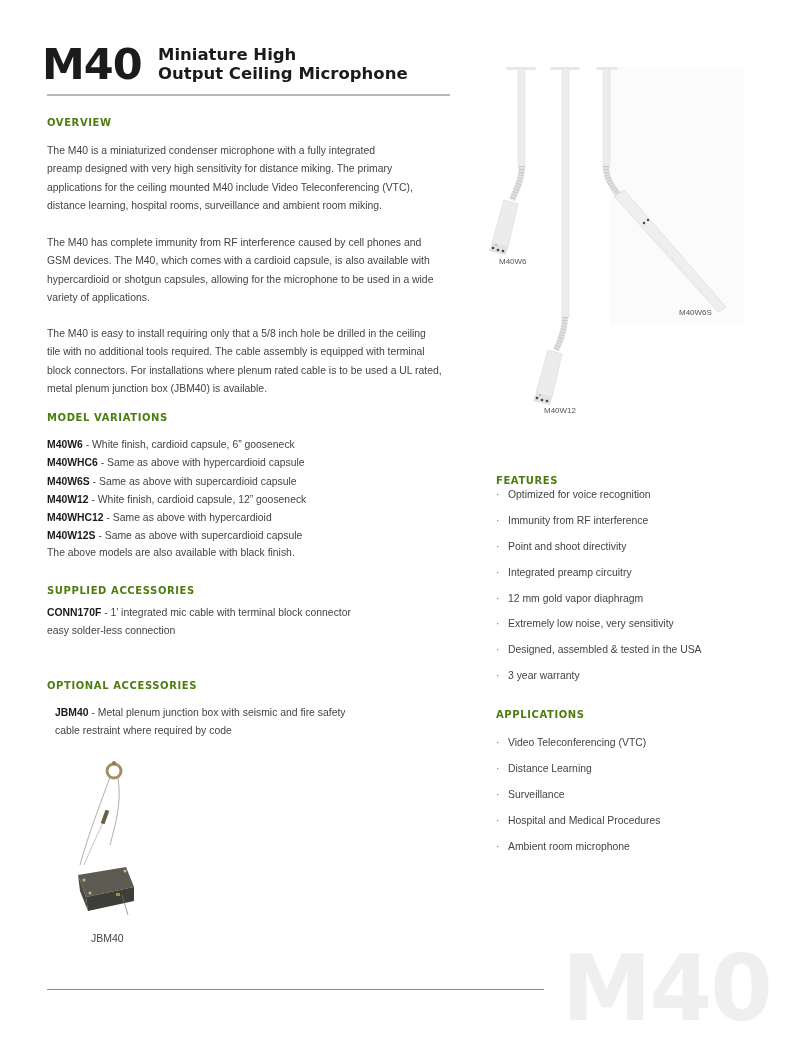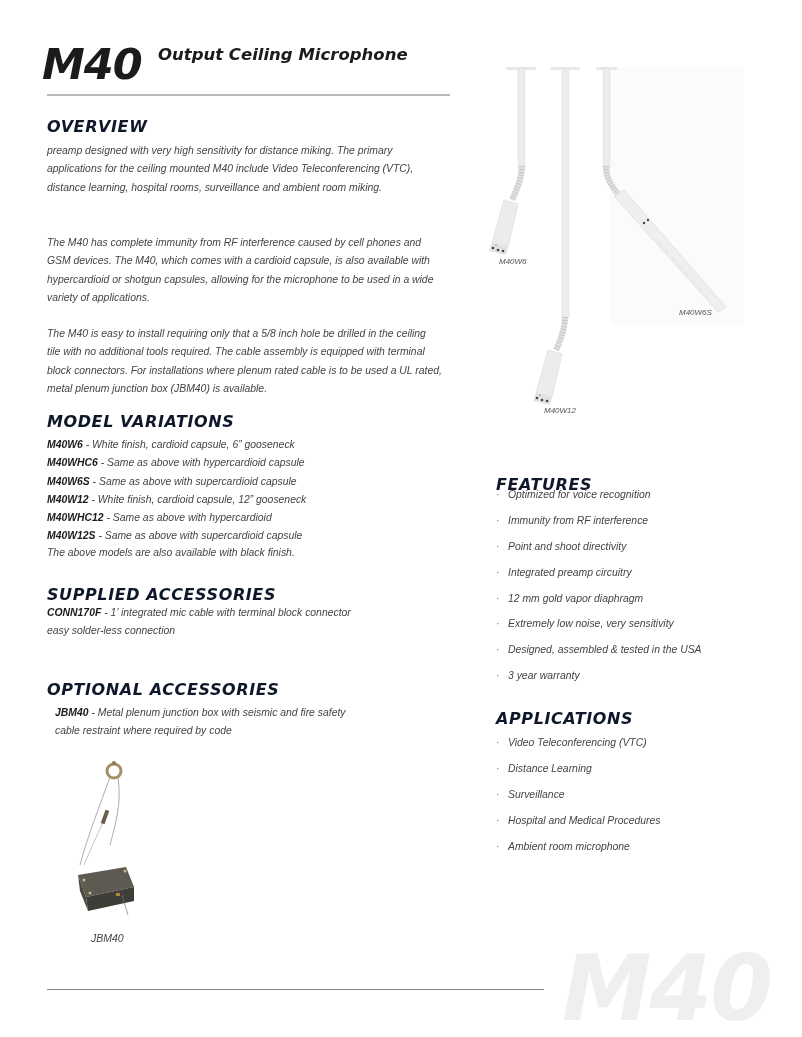--- a/index.html
+++ b/index.html
@@ -1,51 +1,53 @@
 <!DOCTYPE html>
 <html><head>
   <meta charset="utf-8">
   <style>
     html, body { margin: 0; padding: 0; background: #ffffff; }
     body { width: 802px; height: 1037px; position: relative; overflow: hidden;
            font-family: "DejaVu Sans", sans-serif; color: #444; }
-    .abs { position: absolute; font-style: italic; }
+    .abs { position: absolute; }
     
     .title-big { left: 42px; top: 40px; font-family: "DejaVu Sans", sans-serif; font-weight: bold;
                  font-size: 43px; line-height: 48px; color: #1c1a1b; letter-spacing: -1px; }
     .title-sub { left: 158px; top: 45px; font-weight: bold; font-size: 16.5px; line-height: 19px; color: #1c1a1b; }
     .header-rule { left: 47px; top: 94px; width: 403px; height: 2px; background: #b9b9b9; }
     
-    .h2 { font-weight: bold; font-size: 16px; color: #0f172a; letter-spacing: 0.6px; }
+    .h2 { font-weight: bold; font-size: 10px; color: #4d7c0f; letter-spacing: 0.6px; }
     .para { font-family: "Liberation Sans", sans-serif; font-size: 10.4px; line-height: 18.3px; color: #444; }
     .para b { color: #1c1a1b; }
     .bullet-list { list-style: none; margin: 0; padding: 0; font-family: "Liberation Sans", sans-serif;
                    font-size: 10.4px; color: #444; }
     .bullet-list li { height: 25.9px; line-height: 16px; position: relative; padding-left: 12px; }
     .bullet-list li .dot { position: absolute; left: 0; top: 0; color: #777; }
     .item-line { display: block; }
     
     .mic-panel { left: 478px; top: 62px; width: 268px; height: 360px; }
     .caption { font-family: "Liberation Sans", sans-serif; font-size: 8px; color: #555; }
     .jbm-caption { font-family: "Liberation Sans", sans-serif; font-size: 10.5px; color: #444; }
     .footer-rule { left: 47px; top: 989px; width: 497px; height: 1px; background: #8a8a8a; }
     .watermark { left: 562px; top: 940px; font-weight: bold; font-size: 90px; line-height: 97px;
                  color: #efefef; letter-spacing: -2px; }
   </style>
 </head>
 <body>
 
 <div class="abs title-big">M40</div>
 <div class="abs title-sub">
+  <span class="item-line">Miniature High</span>
   <span class="item-line">Output Ceiling Microphone</span>
 </div>
 <div class="abs header-rule"></div>
 
 <div class="abs h2" style="left:47px; top:117px;">OVERVIEW</div>
 <div class="abs para" style="left:47px; top:142px; width:420px;">
+  <span class="item-line">The M40 is a miniaturized condenser microphone with a fully integrated</span>
   <span class="item-line">preamp designed with very high sensitivity for distance miking. The primary</span>
   <span class="item-line">applications for the ceiling mounted M40 include Video  Teleconferencing (VTC),</span>
   <span class="item-line">distance learning, hospital rooms, surveillance and ambient room miking.</span>
 </div>
 <div class="abs para" style="left:47px; top:234px; width:420px;">
   <span class="item-line">The M40 has complete immunity from RF interference caused by cell phones and</span>
   <span class="item-line">GSM devices. The M40, which comes with a cardioid capsule, is also available with</span>
   <span class="item-line">hypercardioid or shotgun capsules, allowing for the microphone to be used in a wide</span>
   <span class="item-line">variety of applications.</span>
 </div>

